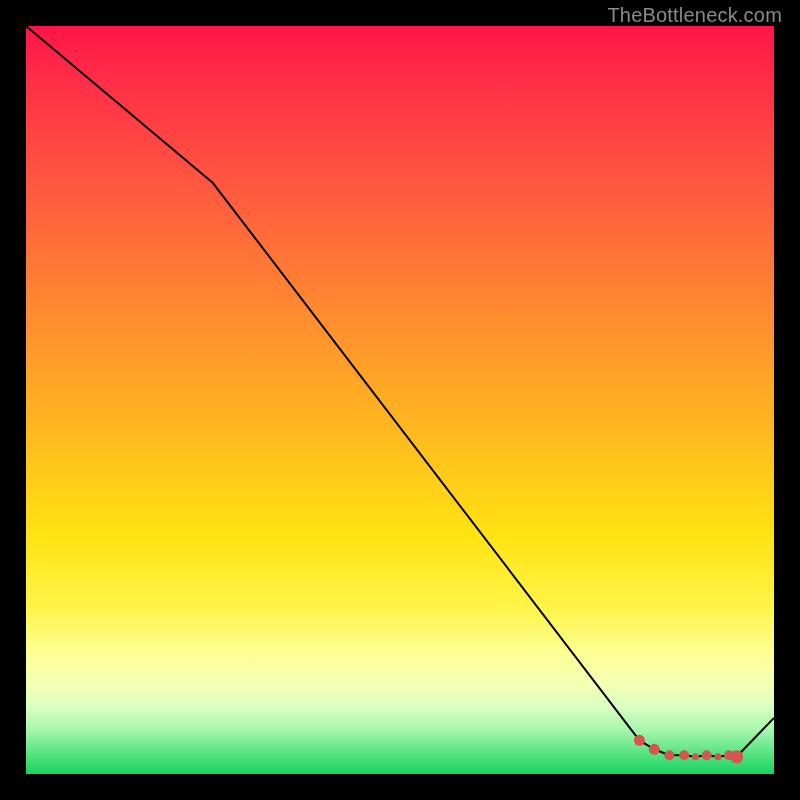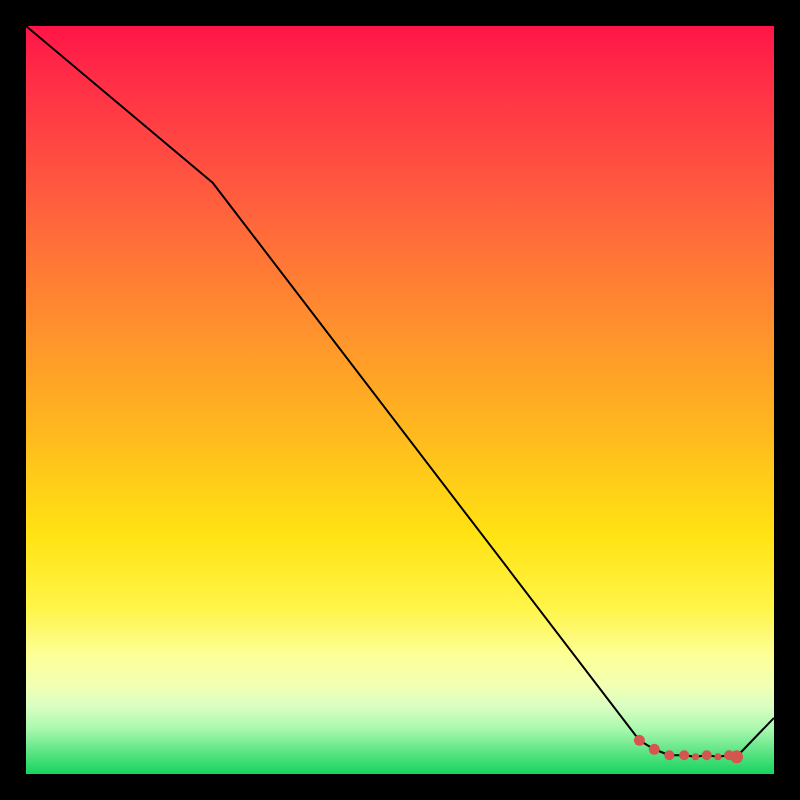--- a/index.html
+++ b/index.html
@@ -73,13 +73,14 @@
           <circle cx="658.2" cy="729.3" r="5" fill="#d6564f"></circle>
           <circle cx="669.5" cy="730.8" r="3.5" fill="#d6564f"></circle>
           <circle cx="680.7" cy="729.3" r="5" fill="#d6564f"></circle>
           <circle cx="691.9" cy="730.8" r="3.5" fill="#d6564f"></circle>
           <circle cx="703.1" cy="729.3" r="5" fill="#d6564f"></circle>
           <circle cx="710.6" cy="730.8" r="6.5" fill="#d6564f"></circle>
         </g>
     </svg>
   </div>
 
+  <div class="attribution">TheBottleneck.com</div>
 </div>
 
 </body></html>

